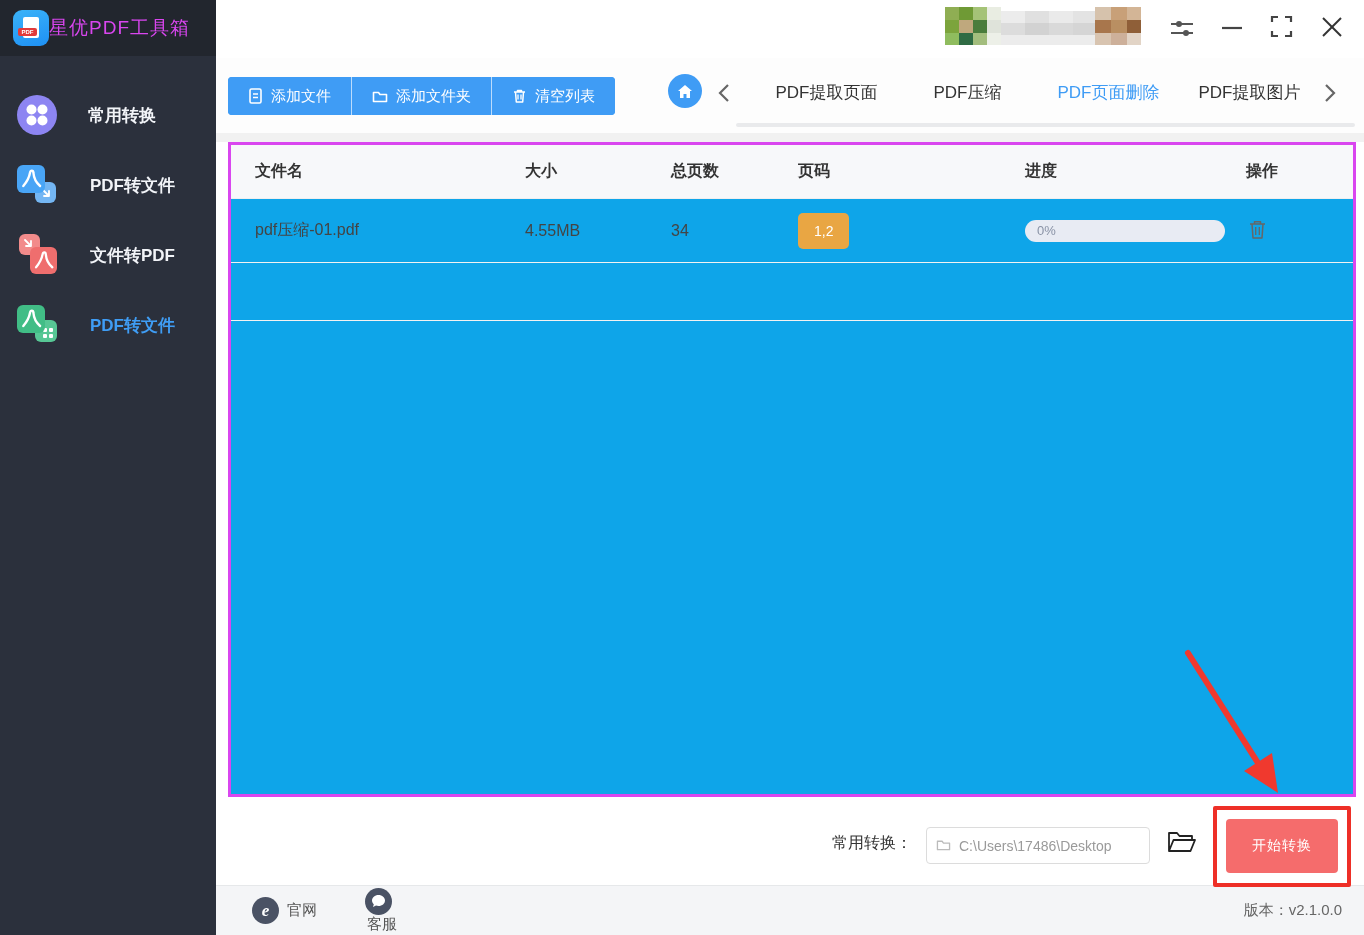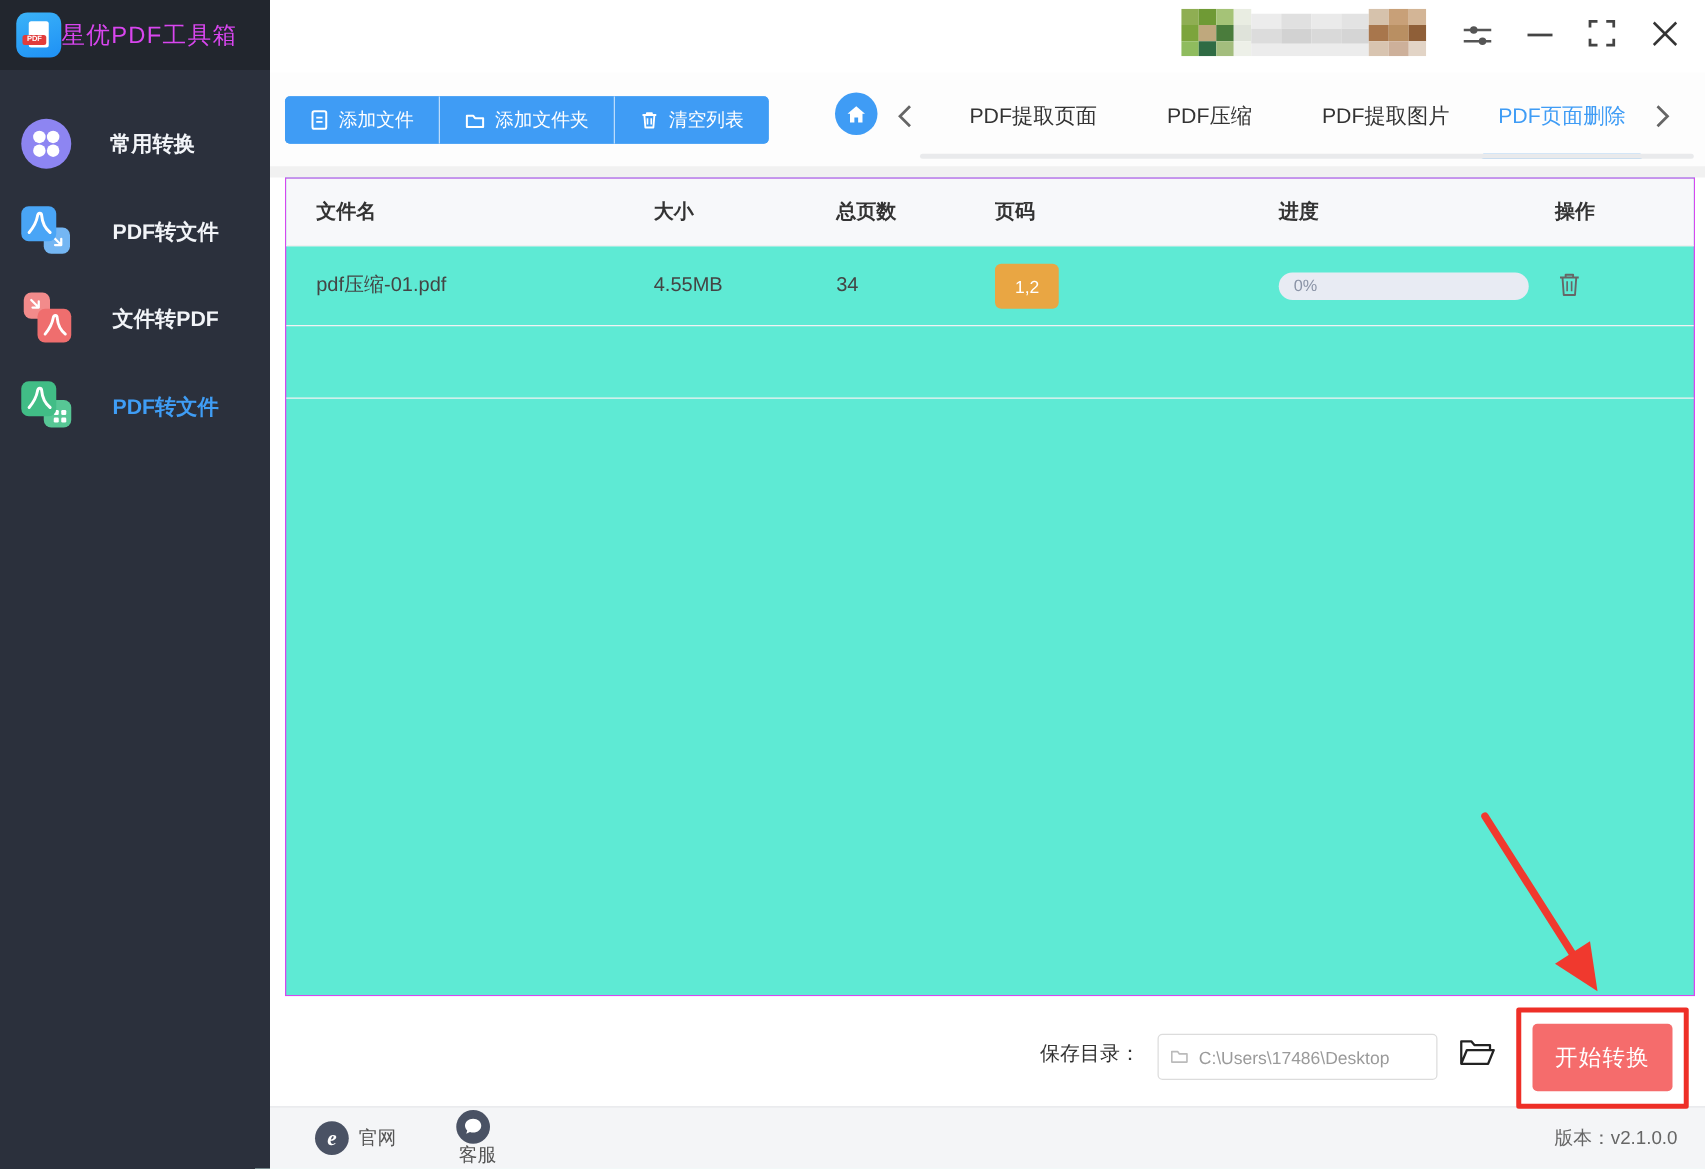--- a/index.html
+++ b/index.html
@@ -43,41 +43,41 @@
     background:#3f9cf5; display:flex; align-items:center; justify-content:center; cursor:pointer; }
   .tab-scroll-arrow { position:absolute; top:24px; cursor:pointer; }
   .tabs { position:absolute; left:540px; top:14px; width:564px; height:55px; display:flex; }
   .tab { flex:1; text-align:center; font-size:17px; color:#333; line-height:42px; cursor:pointer; position:relative; }
   .tab.active { color:#3f9cf5; }
   .tab.active::after { content:""; position:absolute; left:6px; right:6px; bottom:0; height:4px;
     background:#3f9cf5; border-radius:2px; }
   .tab-track { position:absolute; left:520px; right:9px; top:65px; height:4px; background:#e9eaec; border-radius:2px; }
   .gray-band { position:absolute; left:0; right:0; top:133px; height:9px; background:#f1f1f1; }
   
-  .panel { position:absolute; left:12px; right:8px; top:142px; height:655px; background:#5eead4;
-    border:1px solid #d946ef; }
+  .panel { position:absolute; left:12px; right:8px; top:142px; height:655px; background:#0ea5e9;
+    border:3px solid #d946ef; }
   .tgrid { display:grid; grid-template-columns:270px 146px 127px 227px 221px 1fr; align-items:center; padding-left:24px; }
   .thead { height:54px; background:#f7f8fa; border-bottom:1px solid #efefef; font-weight:bold; font-size:16px; color:#333; }
   .trow { height:64px; border-bottom:1px solid #f2f2f2; font-size:16px; color:#444; }
   .trow-empty { height:58px; border-bottom:1px solid #f2f2f2; }
   .page-badge { display:inline-block; background:#e9a643; color:#fff; font-size:14px; border-radius:5px;
     padding:10px 16px; cursor:pointer; }
   .progress { width:200px; height:22px; background:#e8ebf3; border-radius:11px; font-size:13px;
     color:#8a93a6; line-height:22px; padding-left:12px; }
   .trash-btn { background:none; border:none; cursor:pointer; padding:2px; }
   
   .bottom-bar { position:absolute; left:0; right:0; top:797px; height:88px; background:#fff; }
   .save-label { position:absolute; left:616px; top:36px; font-size:16px; color:#333; }
   .save-input-wrap { position:absolute; left:710px; top:30px; width:224px; height:37px; }
   .save-input { width:100%; height:100%; border:1px solid #dcdcdc; border-radius:4px; padding:0 8px 0 32px;
     font-size:14px; color:#9a9a9a; font-family:"Liberation Sans", sans-serif; background:#fff; }
   .save-input-wrap .in-folder { position:absolute; left:10px; top:11px; }
   .browse-btn { position:absolute; left:950px; top:32px; background:none; border:none; cursor:pointer; }
   .start-btn { position:absolute; left:1010px; top:22px; width:112px; height:54px; background:#f56c6c;
-    color:#fff; font-size:18px; border:none; border-radius:4px; cursor:pointer;
+    color:#fff; font-size:14px; border:none; border-radius:4px; cursor:pointer;
     font-family:"Liberation Sans", sans-serif; letter-spacing:1px; }
   .annotation-box { position:absolute; left:997px; top:9px; width:138px; height:81px;
     border:4px solid #ee2f27; border-radius:2px; z-index:6; pointer-events:none; }
   .annotation-arrow { position:absolute; left:950px; top:635px; z-index:5; pointer-events:none; }
   
   .footer { position:absolute; left:0; right:0; top:885px; height:50px; background:#f4f5f7;
     border-top:1px solid #e6e8ea; display:flex; align-items:center; }
   .foot-link { display:flex; align-items:center; cursor:pointer; }
   .foot-circle { width:27px; height:27px; border-radius:50%; background:#4a5264; color:#fff;
     display:flex; align-items:center; justify-content:center; }
@@ -243,22 +243,22 @@
       </svg>
     </div>
 
     <svg class="tab-scroll-arrow" style="left:500px;" width="16" height="22" viewBox="0 0 16 22">
       <polyline points="12,3 4,11 12,19" fill="none" stroke="#666" stroke-width="2.2"></polyline>
     </svg>
 
     <div class="tabs">
       <div class="tab">PDF提取页面</div>
       <div class="tab">PDF压缩</div>
+      <div class="tab active">PDF页面删除</div>
       <div class="tab">PDF提取图片</div>
-      <div class="tab active">PDF页面删除</div>
     </div>
     <div class="tab-track"></div>
 
     <svg class="tab-scroll-arrow" style="left:1106px;" width="16" height="22" viewBox="0 0 16 22">
       <polyline points="4,3 12,11 4,19" fill="none" stroke="#666" stroke-width="2.2"></polyline>
     </svg>
   </div>
 
   <div class="gray-band"></div>
 
@@ -293,21 +293,21 @@
     </div>
     <div class="trow-empty"></div>
   </div>
 
   <svg class="annotation-arrow" width="150" height="175" viewBox="0 0 150 175">
     <line x1="22" y1="18" x2="92" y2="128" stroke="#f0392e" stroke-width="6" stroke-linecap="round"></line>
     <polygon points="112,158 106,118 78,136" fill="#f0392e"></polygon>
   </svg>
 
   <div class="bottom-bar">
-    <div class="save-label">保存目录：</div>
+    <div class="save-label">常用转换：</div>
     <div class="save-input-wrap">
       <svg class="in-folder" width="15" height="14" viewBox="0 0 16 15">
         <path d="M1.5 3.5 h5 l1.5 2 h6.5 v7 h-13 z" fill="none" stroke="#bbb" stroke-width="1.4" stroke-linejoin="round"></path>
       </svg>
       <input class="save-input" readonly="" value="C:\Users\17486\Desktop" style="">
     </div>
     <button class="browse-btn">
       <svg width="30" height="26" viewBox="0 0 30 26">
         <path d="M3 22 V4 h8 l2.5 3 H26 v4 M3 22 l4.5-11 H29 l-4.5 11 z" fill="none" stroke="#222" stroke-width="1.8" stroke-linejoin="round"></path>
       </svg>

